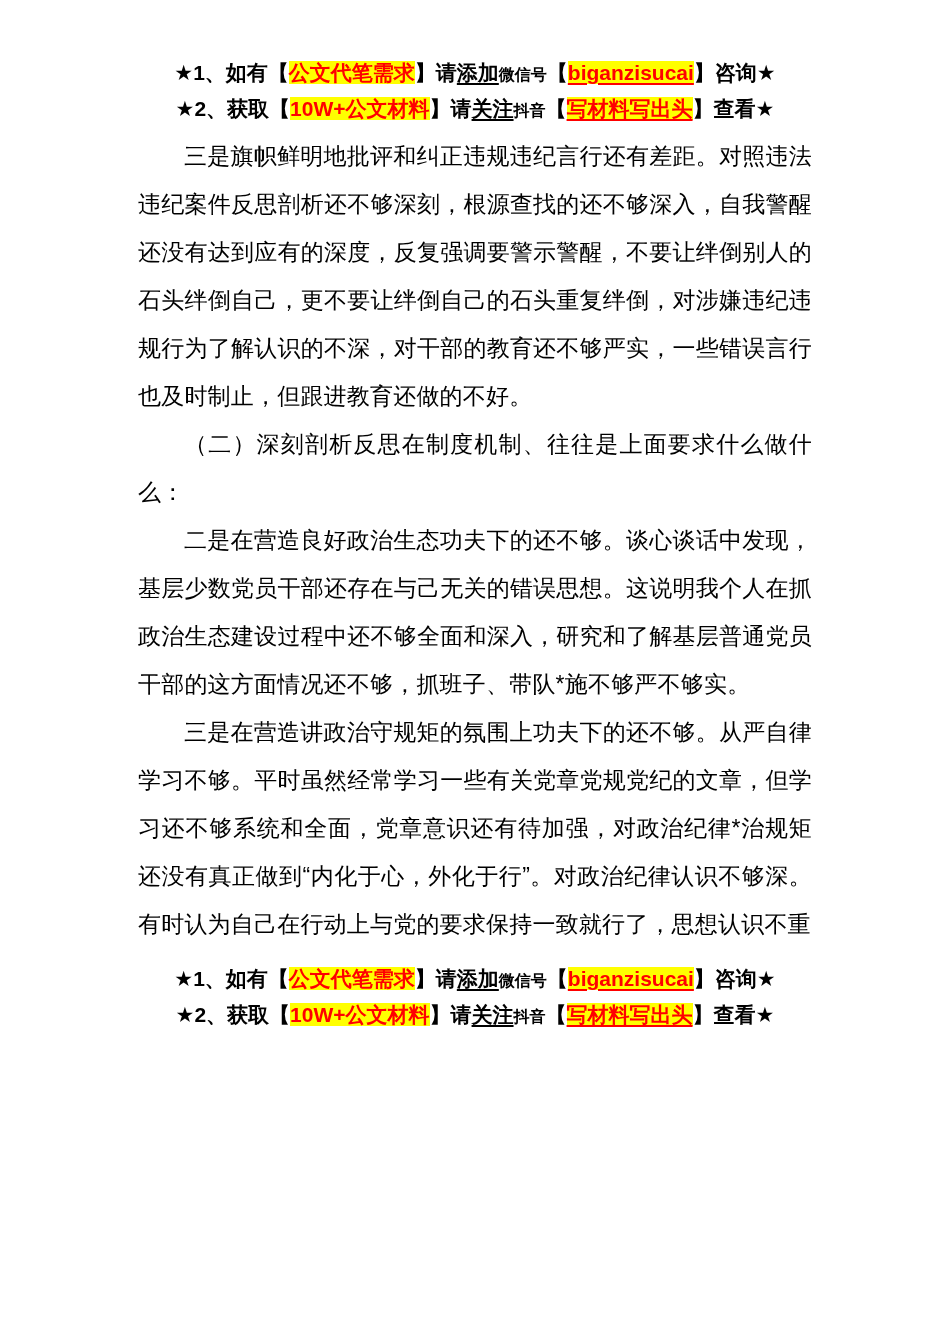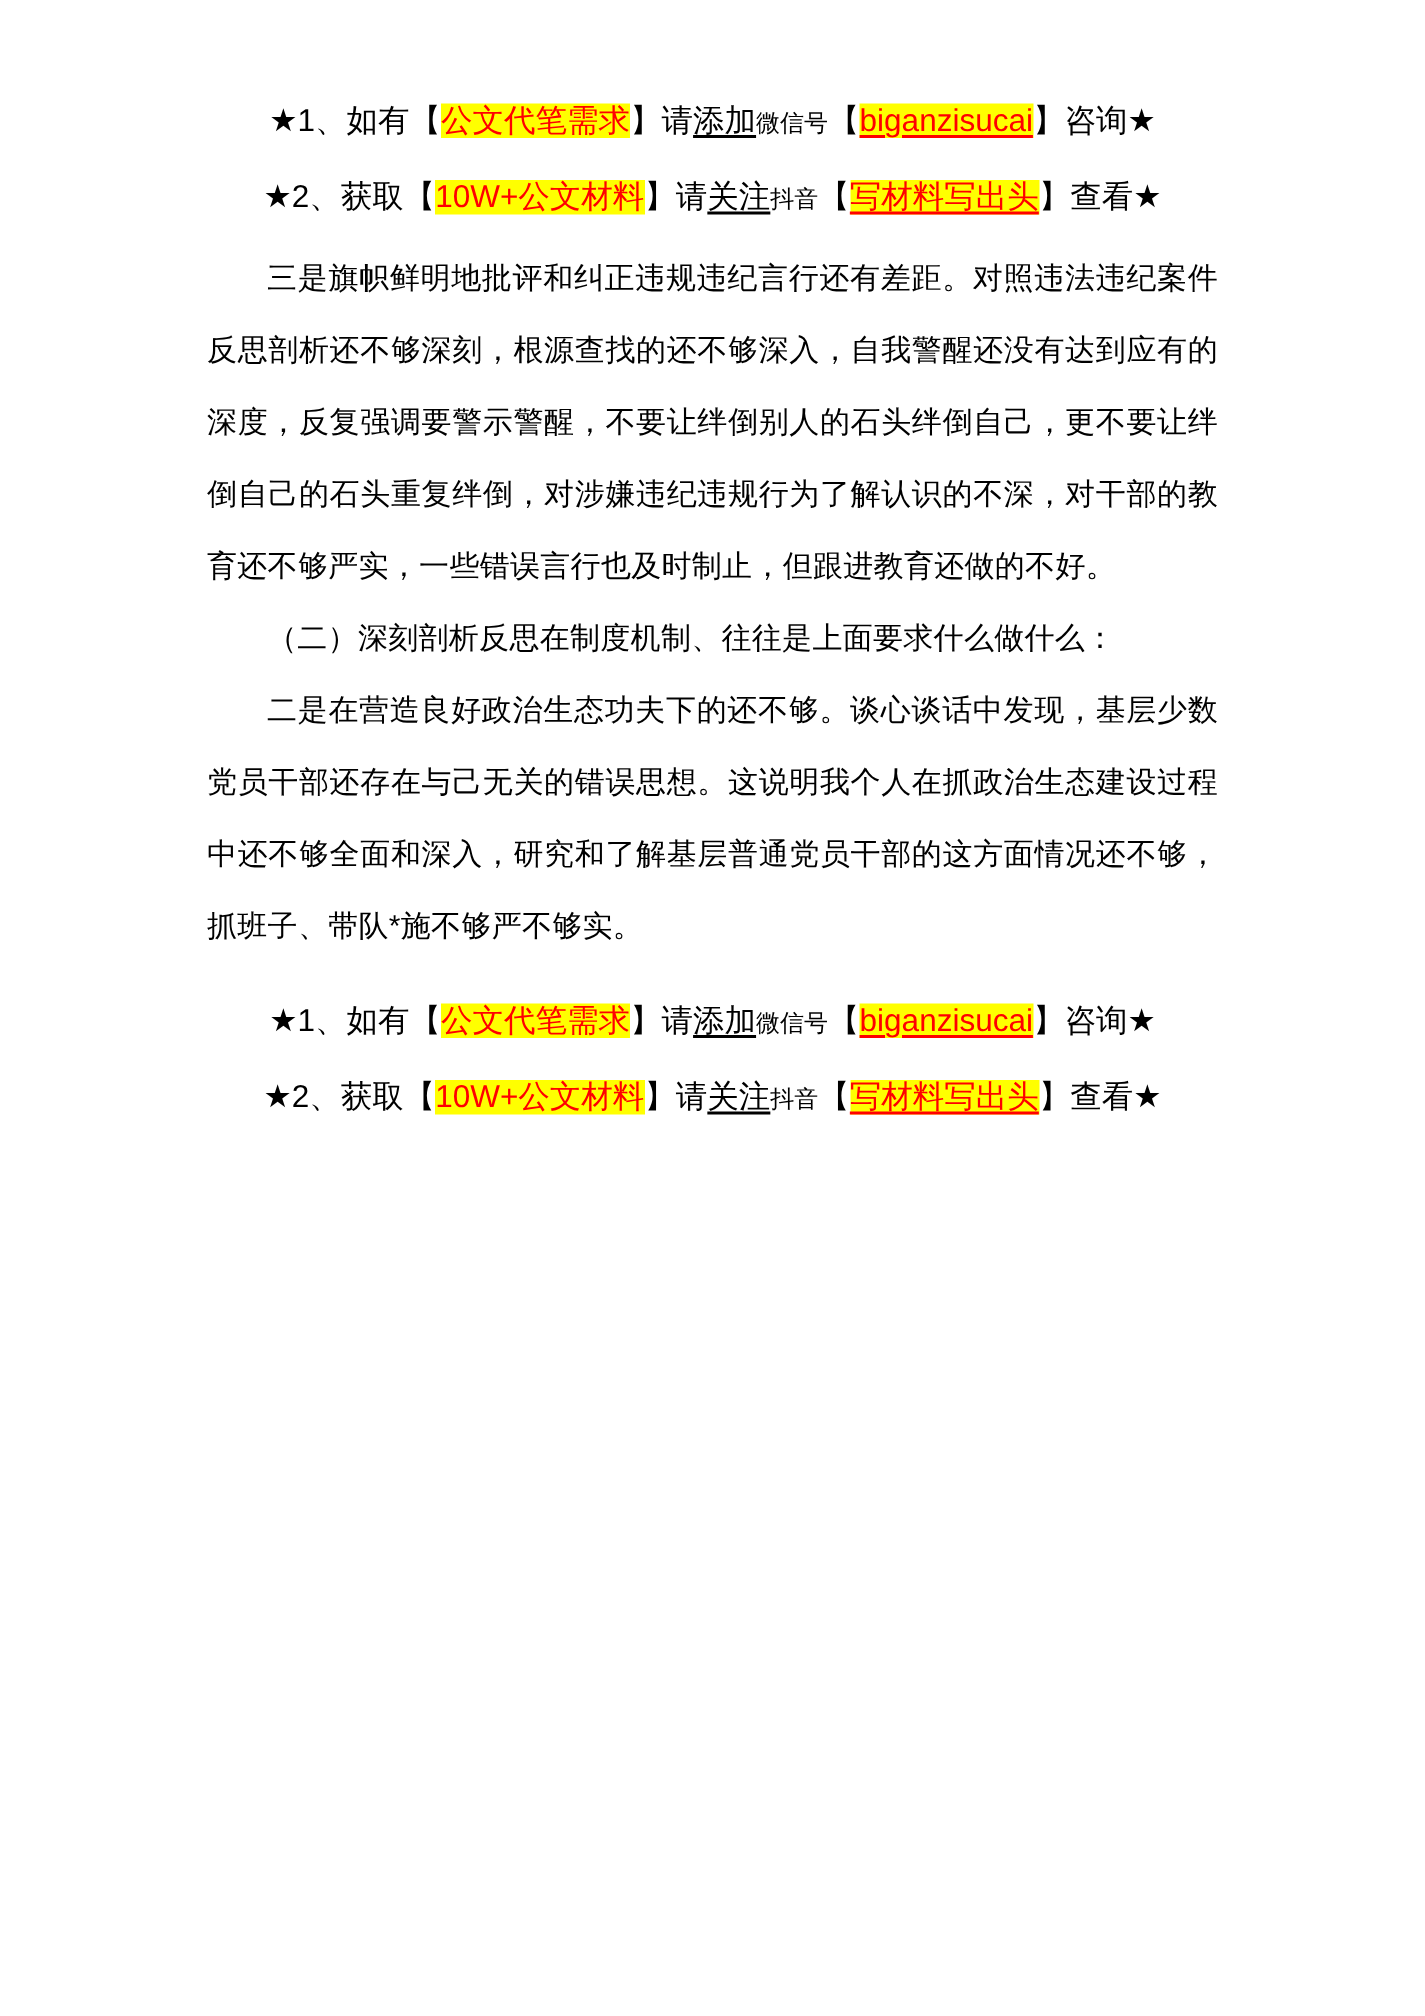--- a/index.html
+++ b/index.html
@@ -18,33 +18,33 @@
     color: #000000;
   }
   
   .promo-block {
     text-align: center;
   }
   .promo-header { padding-top: 56px; }
   .promo-footer { margin-top: 14px; }
   .promo-line {
     font-size: 21px;
-    line-height: 49px;
-    font-weight: normal;
+    line-height: 34px;
+    font-weight: bold;
     white-space: nowrap;
   }
   .seg       { color: #000000; }
   .seg-hl    { color: #ff0000; background: #ffff00; }
   .seg-u     { color: #000000; text-decoration: underline; text-decoration-thickness: 2px; text-underline-offset: 3px; }
   .seg-small { color: #000000; font-size: 16px; }
   .seg-hlu   { color: #ff0000; background: #ffff00; text-decoration: underline; text-decoration-thickness: 2px; text-underline-offset: 3px; }
   
   .doc-body {
     margin: 4px 138px 0 138px;
-    font-size: 20px;
+    font-size: 23px;
     line-height: 48px;
     font-weight: 500;
     text-align: justify;
     text-justify: inter-ideograph;
     letter-spacing: 0.2px;
   }
   .doc-body p {
     margin: 0;
     padding: 0;
     text-indent: 2em;
@@ -61,20 +61,21 @@
     </div>
     <div class="promo-line">
       <span class="seg">★2、获取【</span><span class="seg-hl">10W+公文材料</span><span class="seg">】请</span><span class="seg-u">关注</span><span class="seg-small">抖音</span><span class="seg">【</span><span class="seg-hlu">写材料写出头</span><span class="seg">】查看★</span>
     </div>
   </div>
 
   <div class="doc-body">
     <p>三是旗帜鲜明地批评和纠正违规违纪言行还有差距。对照违法违纪案件反思剖析还不够深刻，根源查找的还不够深入，自我警醒还没有达到应有的深度，反复强调要警示警醒，不要让绊倒别人的石头绊倒自己，更不要让绊倒自己的石头重复绊倒，对涉嫌违纪违规行为了解认识的不深，对干部的教育还不够严实，一些错误言行也及时制止，但跟进教育还做的不好。</p>
     <p>（二）深刻剖析反思在制度机制、往往是上面要求什么做什么：</p>
     <p>二是在营造良好政治生态功夫下的还不够。谈心谈话中发现，基层少数党员干部还存在与己无关的错误思想。这说明我个人在抓政治生态建设过程中还不够全面和深入，研究和了解基层普通党员干部的这方面情况还不够，抓班子、带队*施不够严不够实。</p>
+    <p>三是在营造讲政治守规矩的氛围上功夫下的还不够。从严自律学习不够。平时虽然经常学习一些有关党章党规党纪的文章，但学习还不够系统和全面，党章意识还有待加强，对政治纪律*治规矩还没有真正做到“内化于心，外化于行”。对政治纪律认识不够深。有时认为自己在行动上与党的要求保持一致就行了，思想认识不重</p>
   </div>
 
   <div class="promo-block promo-footer">
     <div class="promo-line">
       <span class="seg">★1、如有【</span><span class="seg-hl">公文代笔需求</span><span class="seg">】请</span><span class="seg-u">添加</span><span class="seg-small">微信号</span><span class="seg">【</span><span class="seg-hlu">biganzisucai</span><span class="seg">】咨询★</span>
     </div>
     <div class="promo-line">
       <span class="seg">★2、获取【</span><span class="seg-hl">10W+公文材料</span><span class="seg">】请</span><span class="seg-u">关注</span><span class="seg-small">抖音</span><span class="seg">【</span><span class="seg-hlu">写材料写出头</span><span class="seg">】查看★</span>
     </div>
   </div>

